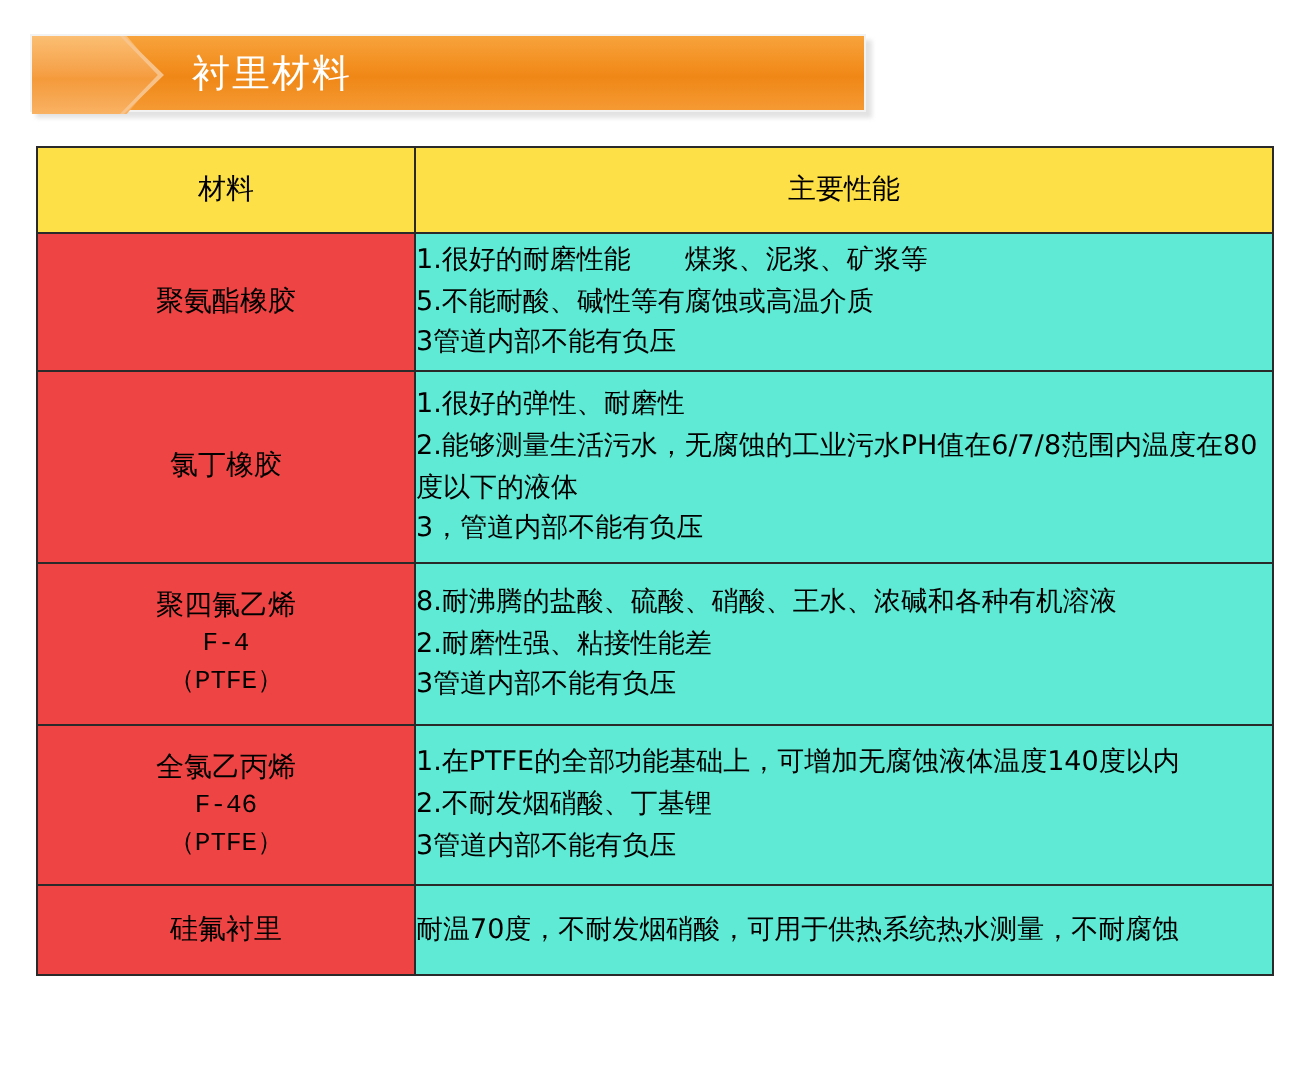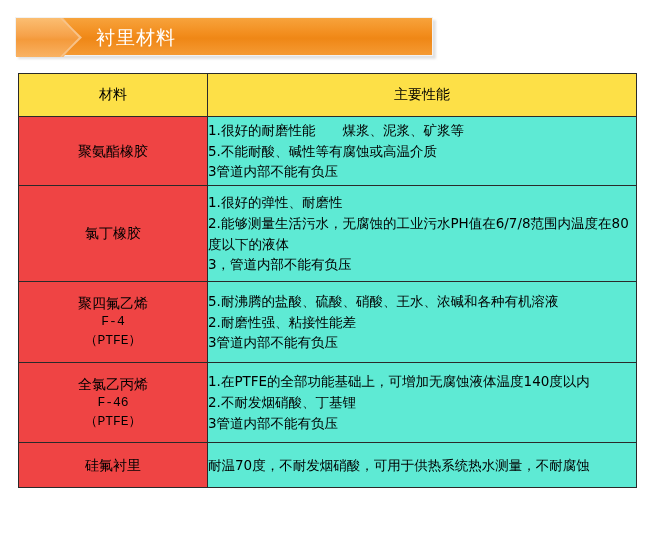--- a/index.html
+++ b/index.html
@@ -191,21 +191,21 @@
         </td>
       </tr>
 
       <tr class="row-h3">
         <td class="mat-cell">
           <span>聚四氟乙烯</span>
           <span class="mat-sub">F-4</span>
           <span class="mat-sub">（PTFE）</span>
         </td>
         <td class="props-cell">
-          <div class="pline">5.耐沸腾的盐酸、硫酸、硝酸、王水、浓碱和各种有机溶液</div>
+          <div class="pline">8.耐沸腾的盐酸、硫酸、硝酸、王水、浓碱和各种有机溶液</div>
           <div class="pline">2.耐磨性强、粘接性能差</div>
           <div class="pline">3管道内部不能有负压</div>
         </td>
       </tr>
 
       <tr class="row-h4">
         <td class="mat-cell">
           <span>全氯乙丙烯</span>
           <span class="mat-sub">F-46</span>
           <span class="mat-sub">（PTFE）</span>

